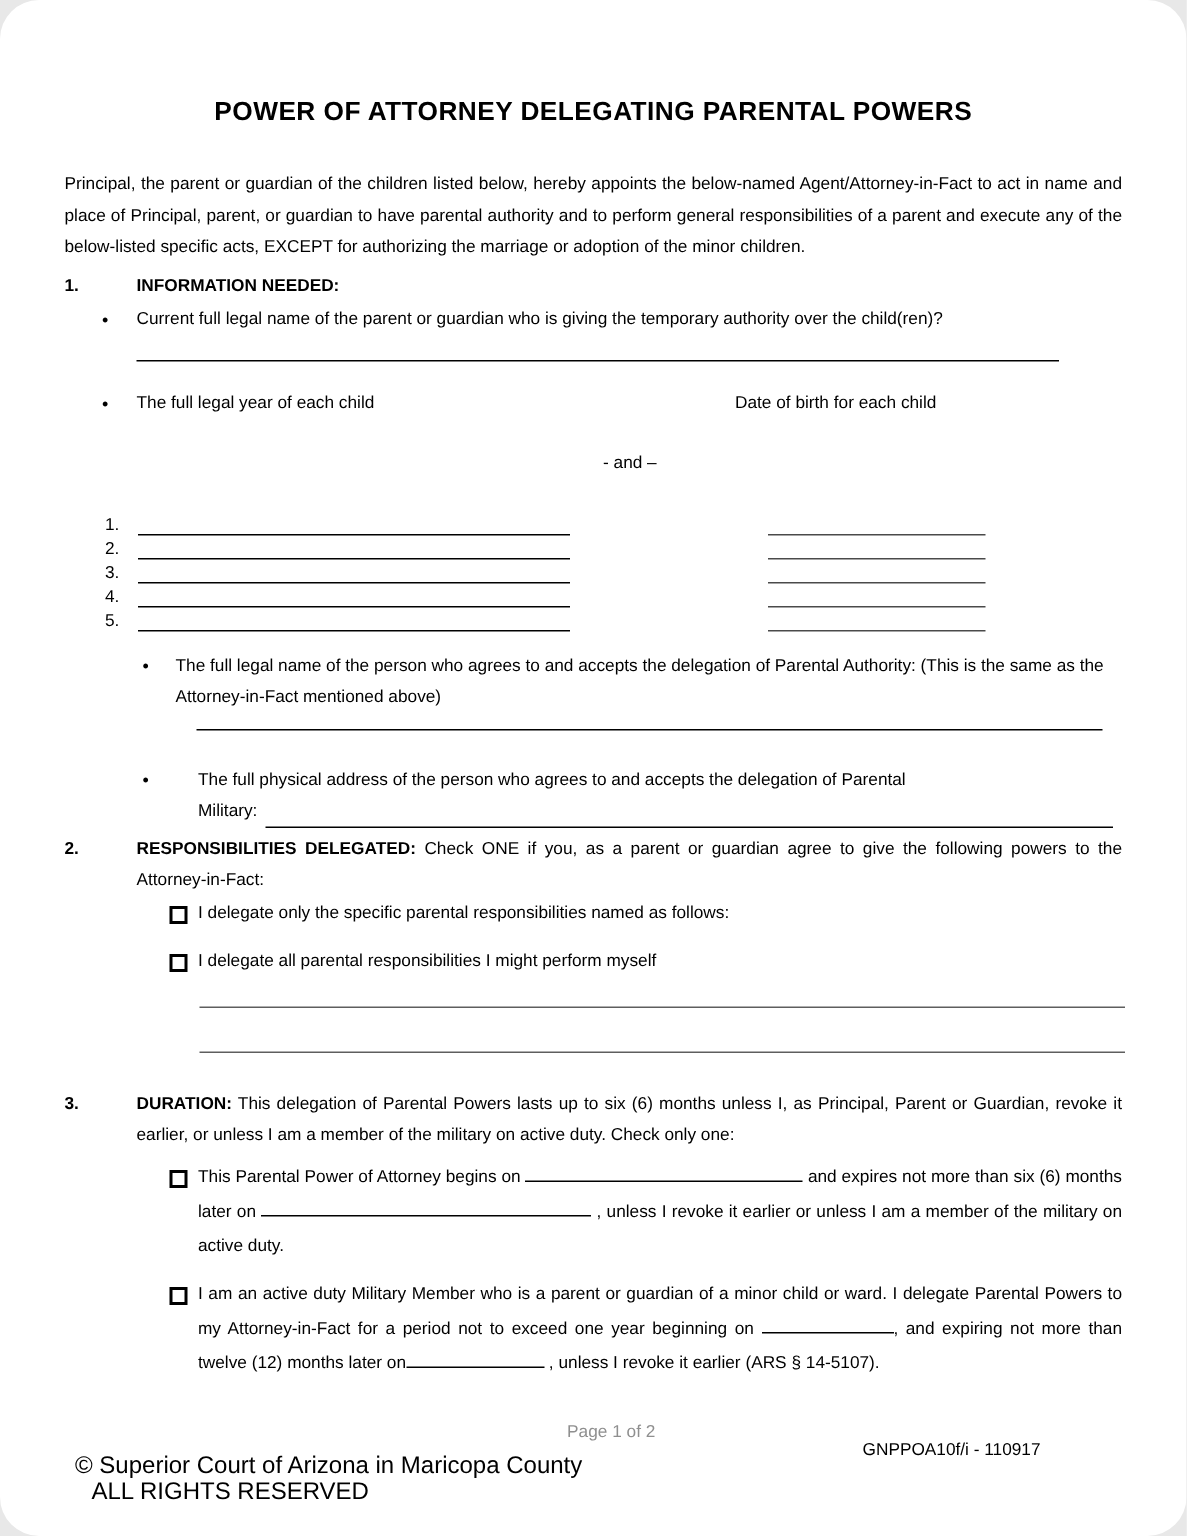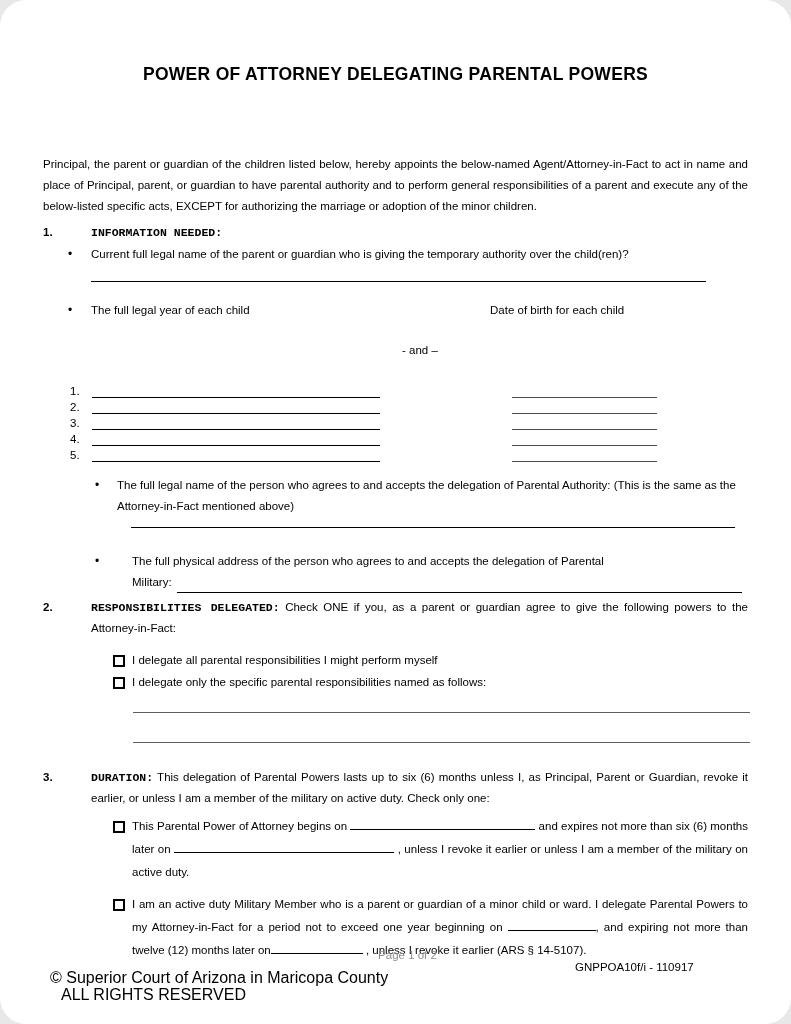--- a/index.html
+++ b/index.html
@@ -17,28 +17,28 @@
     border-radius:26px;
   }
   .title {
     text-align:center;
     font-size:17.5px;
     font-weight:bold;
     line-height:24px;
     letter-spacing:0.3px;
   }
   .intro {
-    margin-top:68px;
+    margin-top:27px;
     text-align:justify;
     line-height:21px;
   }
   .sec-head { display:flex; line-height:21px; }
   .sec-num  { width:48px; font-weight:bold; flex:0 0 48px; }
   .sec-body { flex:1; text-align:justify; }
-  .bold { font-weight:bold;font-family:Liberation Mono, monospace; }
+  .bold { font-weight:bold; }
 
   .bullet-row { display:flex; line-height:21px; }
   .bullet-row .glyph { margin-left:25px; width:23px; flex:0 0 23px; font-size:12px; }
   .bullet-row.lvl2 .glyph { margin-left:52px; width:22px; flex:0 0 22px; }
   .bullet-row .btext { flex:1; }
 
   .s1-head { margin-top:5px; }
   .b-parent { margin-top:1px; }
 
   .line { border-bottom:1px solid #000; }
@@ -178,27 +178,27 @@
   </div>
 
   <div class="sec-head s2-head">
     <div class="sec-num">2.</div>
     <div class="sec-body">
       <span class="bold">RESPONSIBILITIES DELEGATED:</span>
       <span>Check ONE if you, as a parent or guardian agree to give the following powers to the Attorney-in-Fact:</span>
     </div>
   </div>
 
+  <div class="cb-row second">
+    <div class="checkbox"></div>
+    <div>I delegate only the specific parental responsibilities named as follows:</div>
+  </div>
   <div class="cb-row first">
     <div class="checkbox"></div>
     <div>I delegate all parental responsibilities I might perform myself</div>
-  </div>
-  <div class="cb-row second">
-    <div class="checkbox"></div>
-    <div>I delegate only the specific parental responsibilities named as follows:</div>
   </div>
   <div class="spec-line a"></div>
   <div class="spec-line b"></div>
 
   <div class="sec-head s3-head">
     <div class="sec-num">3.</div>
     <div class="sec-body">
       <span class="bold">DURATION:</span>
       <span>This delegation of Parental Powers lasts up to six (6) months unless I, as Principal, Parent or Guardian, revoke it earlier, or unless I am a member of the military on active duty. Check only one:</span>
     </div>

